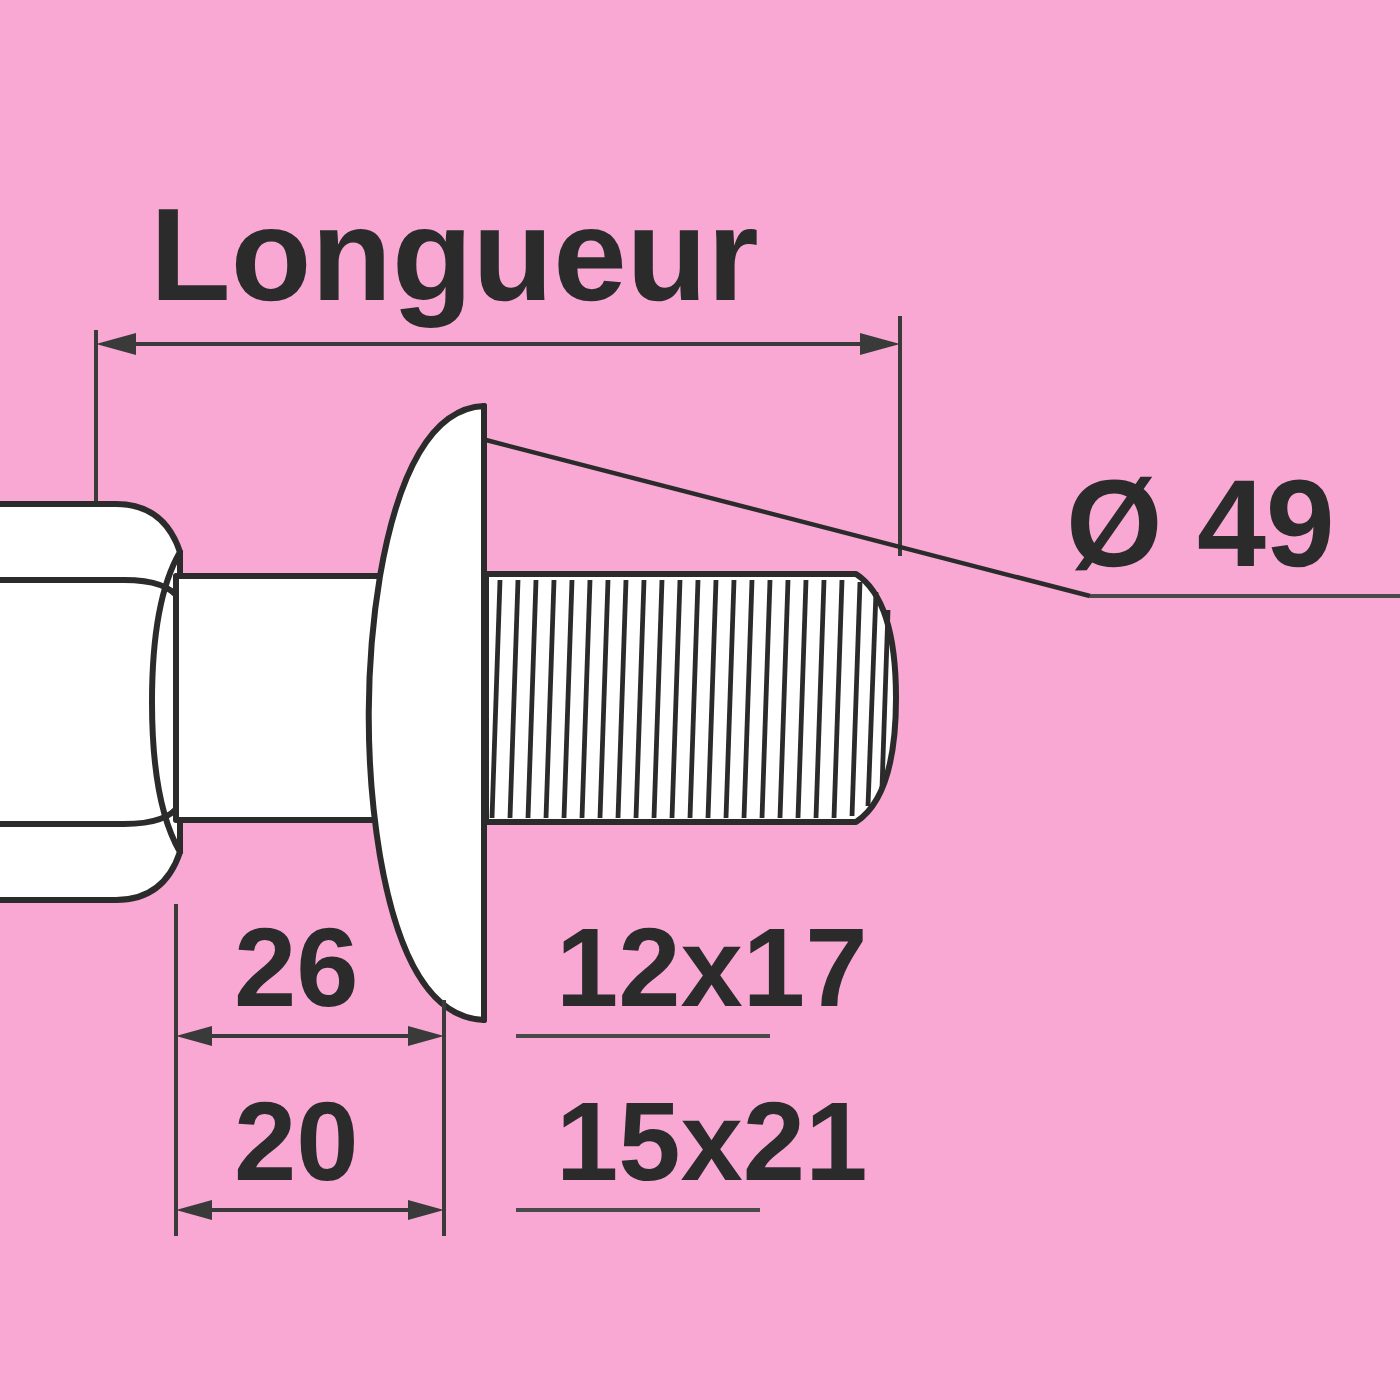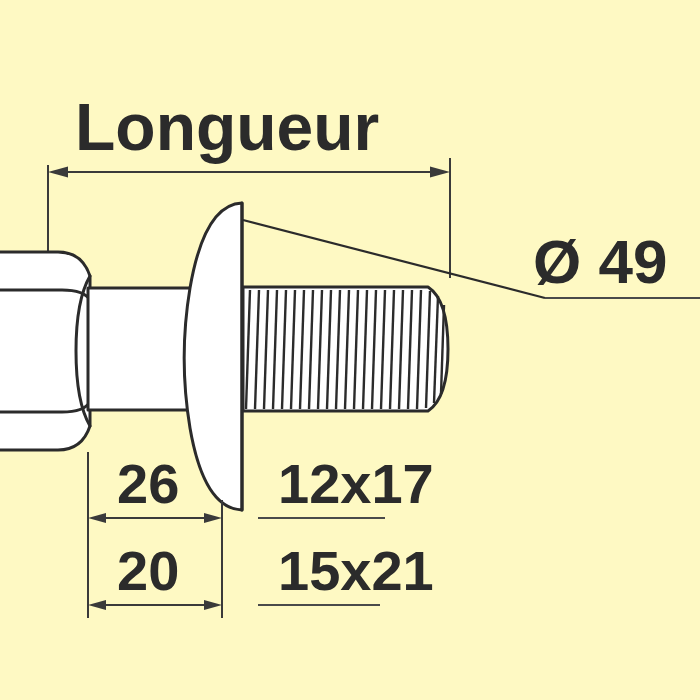--- a/index.html
+++ b/index.html
@@ -7,21 +7,21 @@
     padding: 0;
     background: #ffffff;
   }
   body {
     font-family: "Liberation Sans", sans-serif;
   }
   #drawing-root {
     position: relative;
     width: 700px;
     height: 700px;
-    background: #fef9c3;
+    background: #f9a8d4;
     overflow: hidden;
   }
   #drawing-svg {
     position: absolute;
     left: 0;
     top: 0;
     width: 700px;
     height: 700px;
     display: block;
   }

